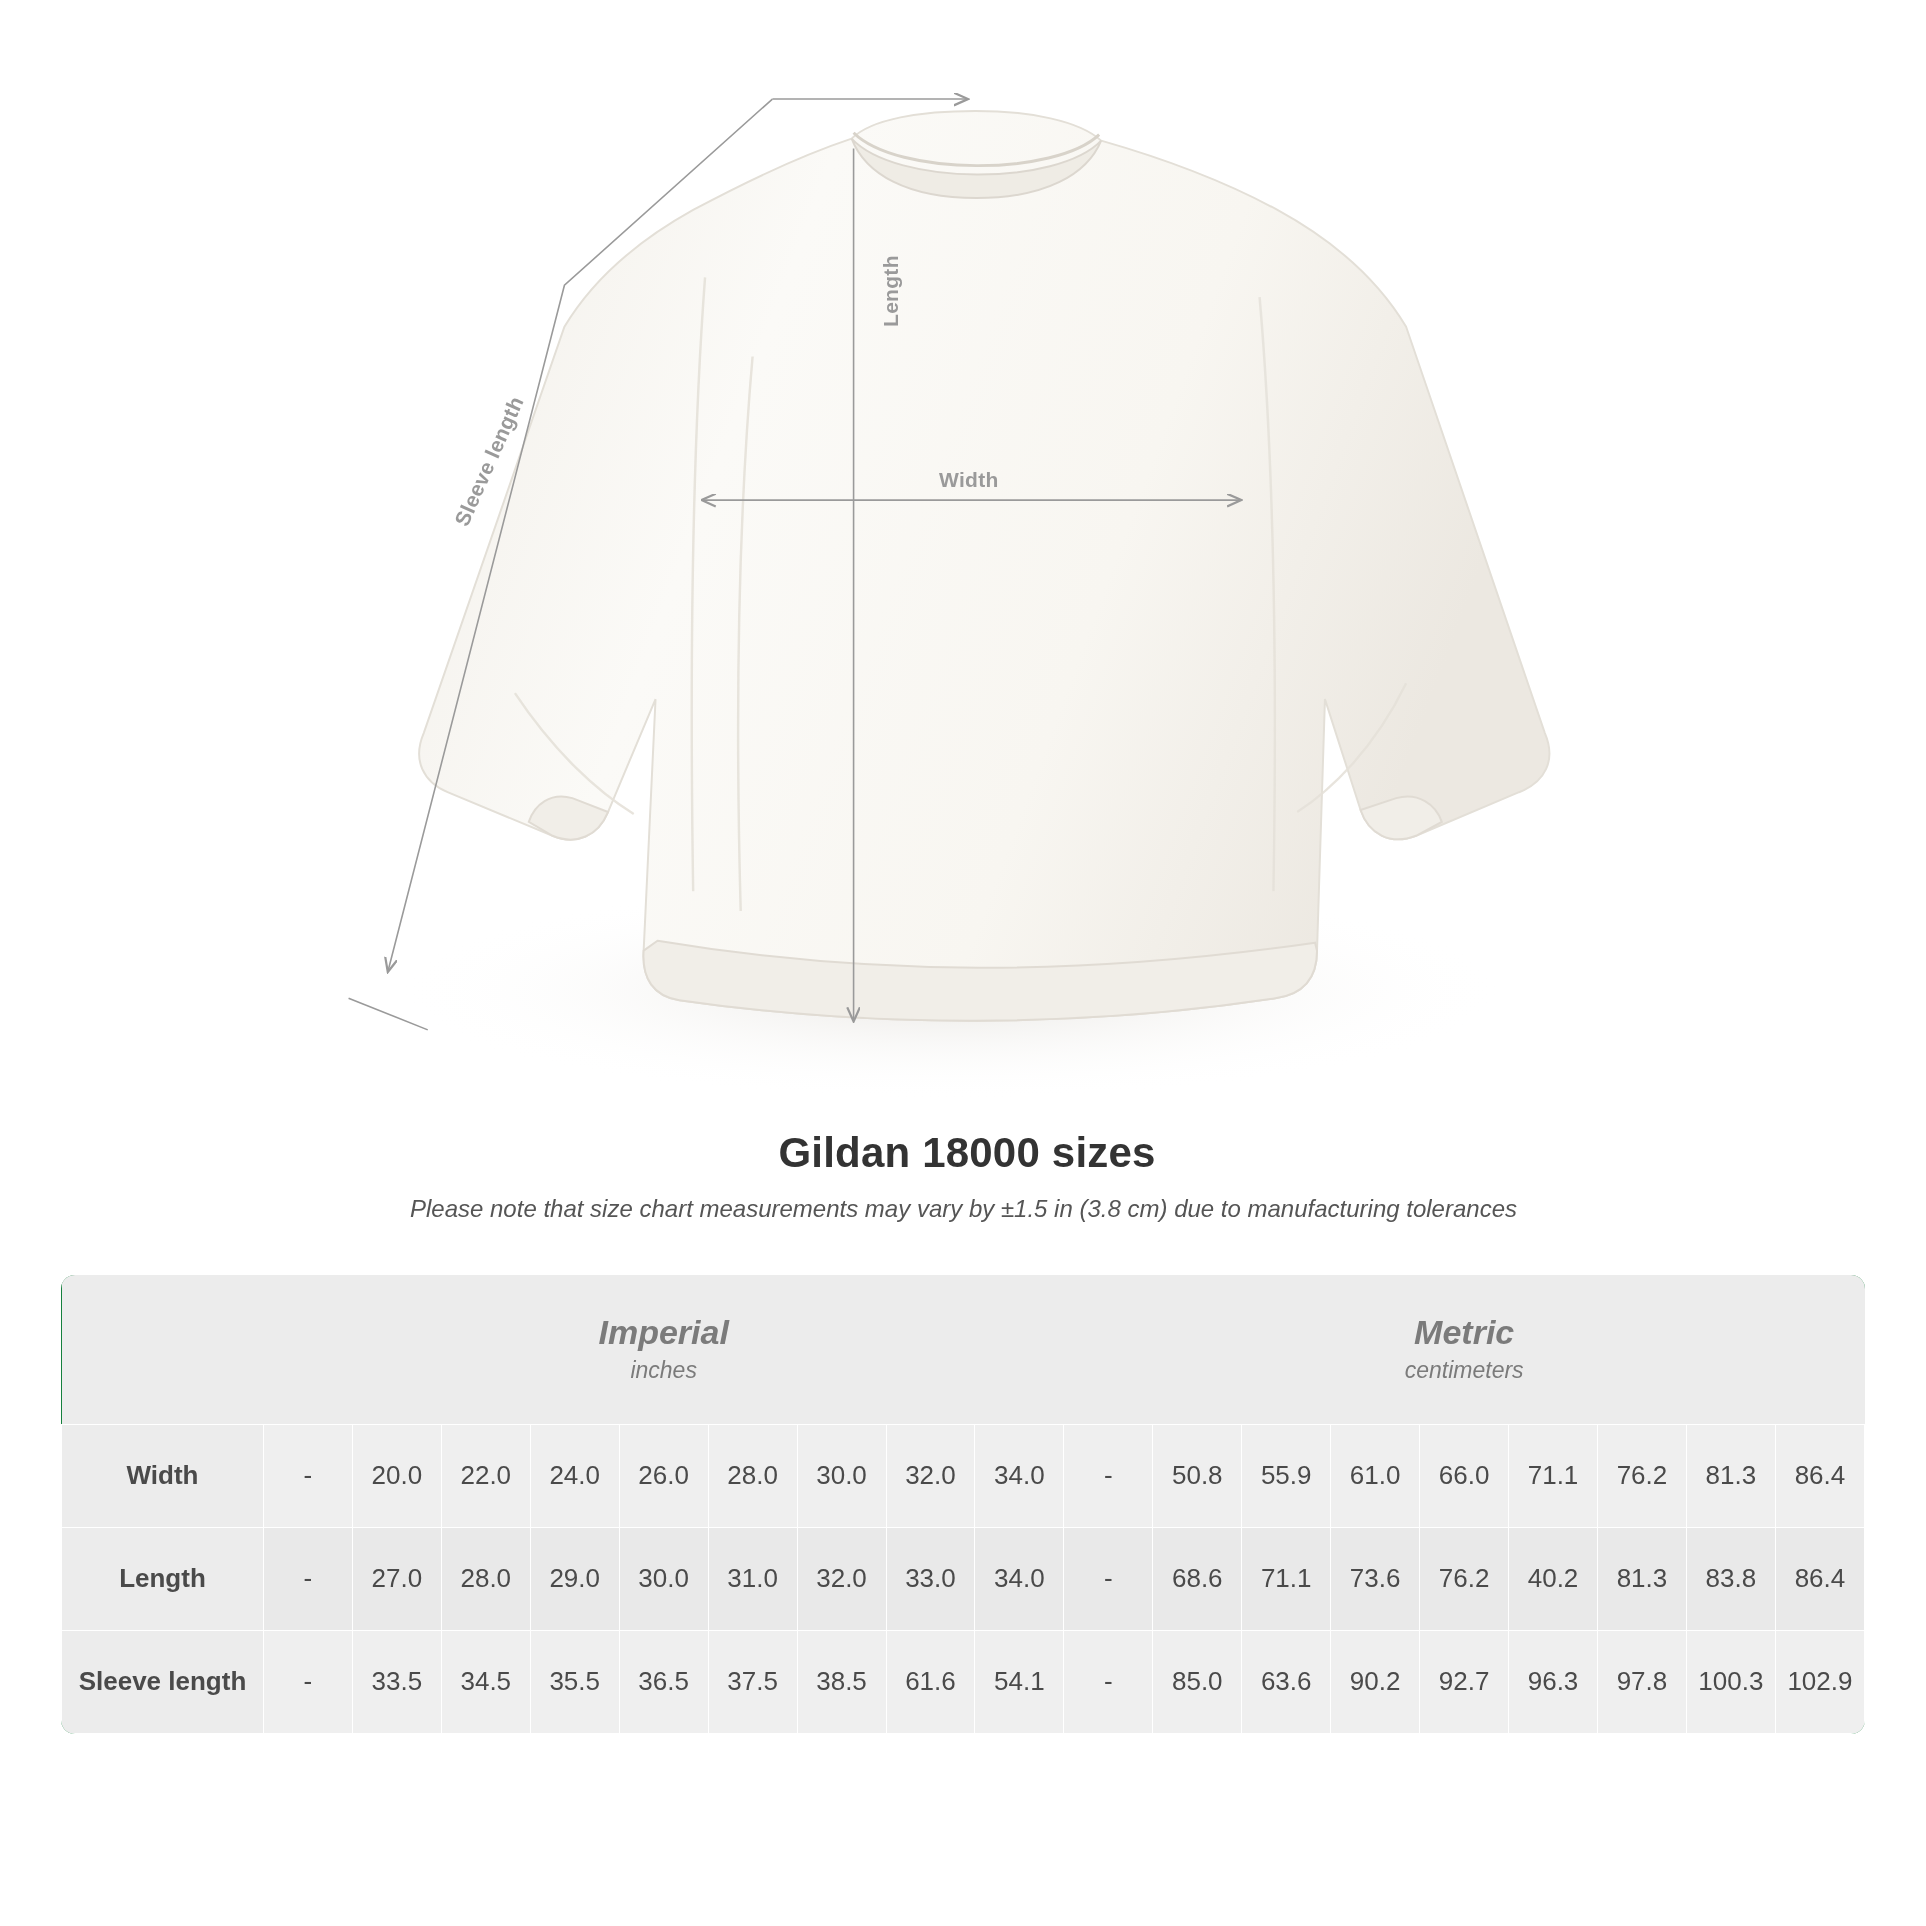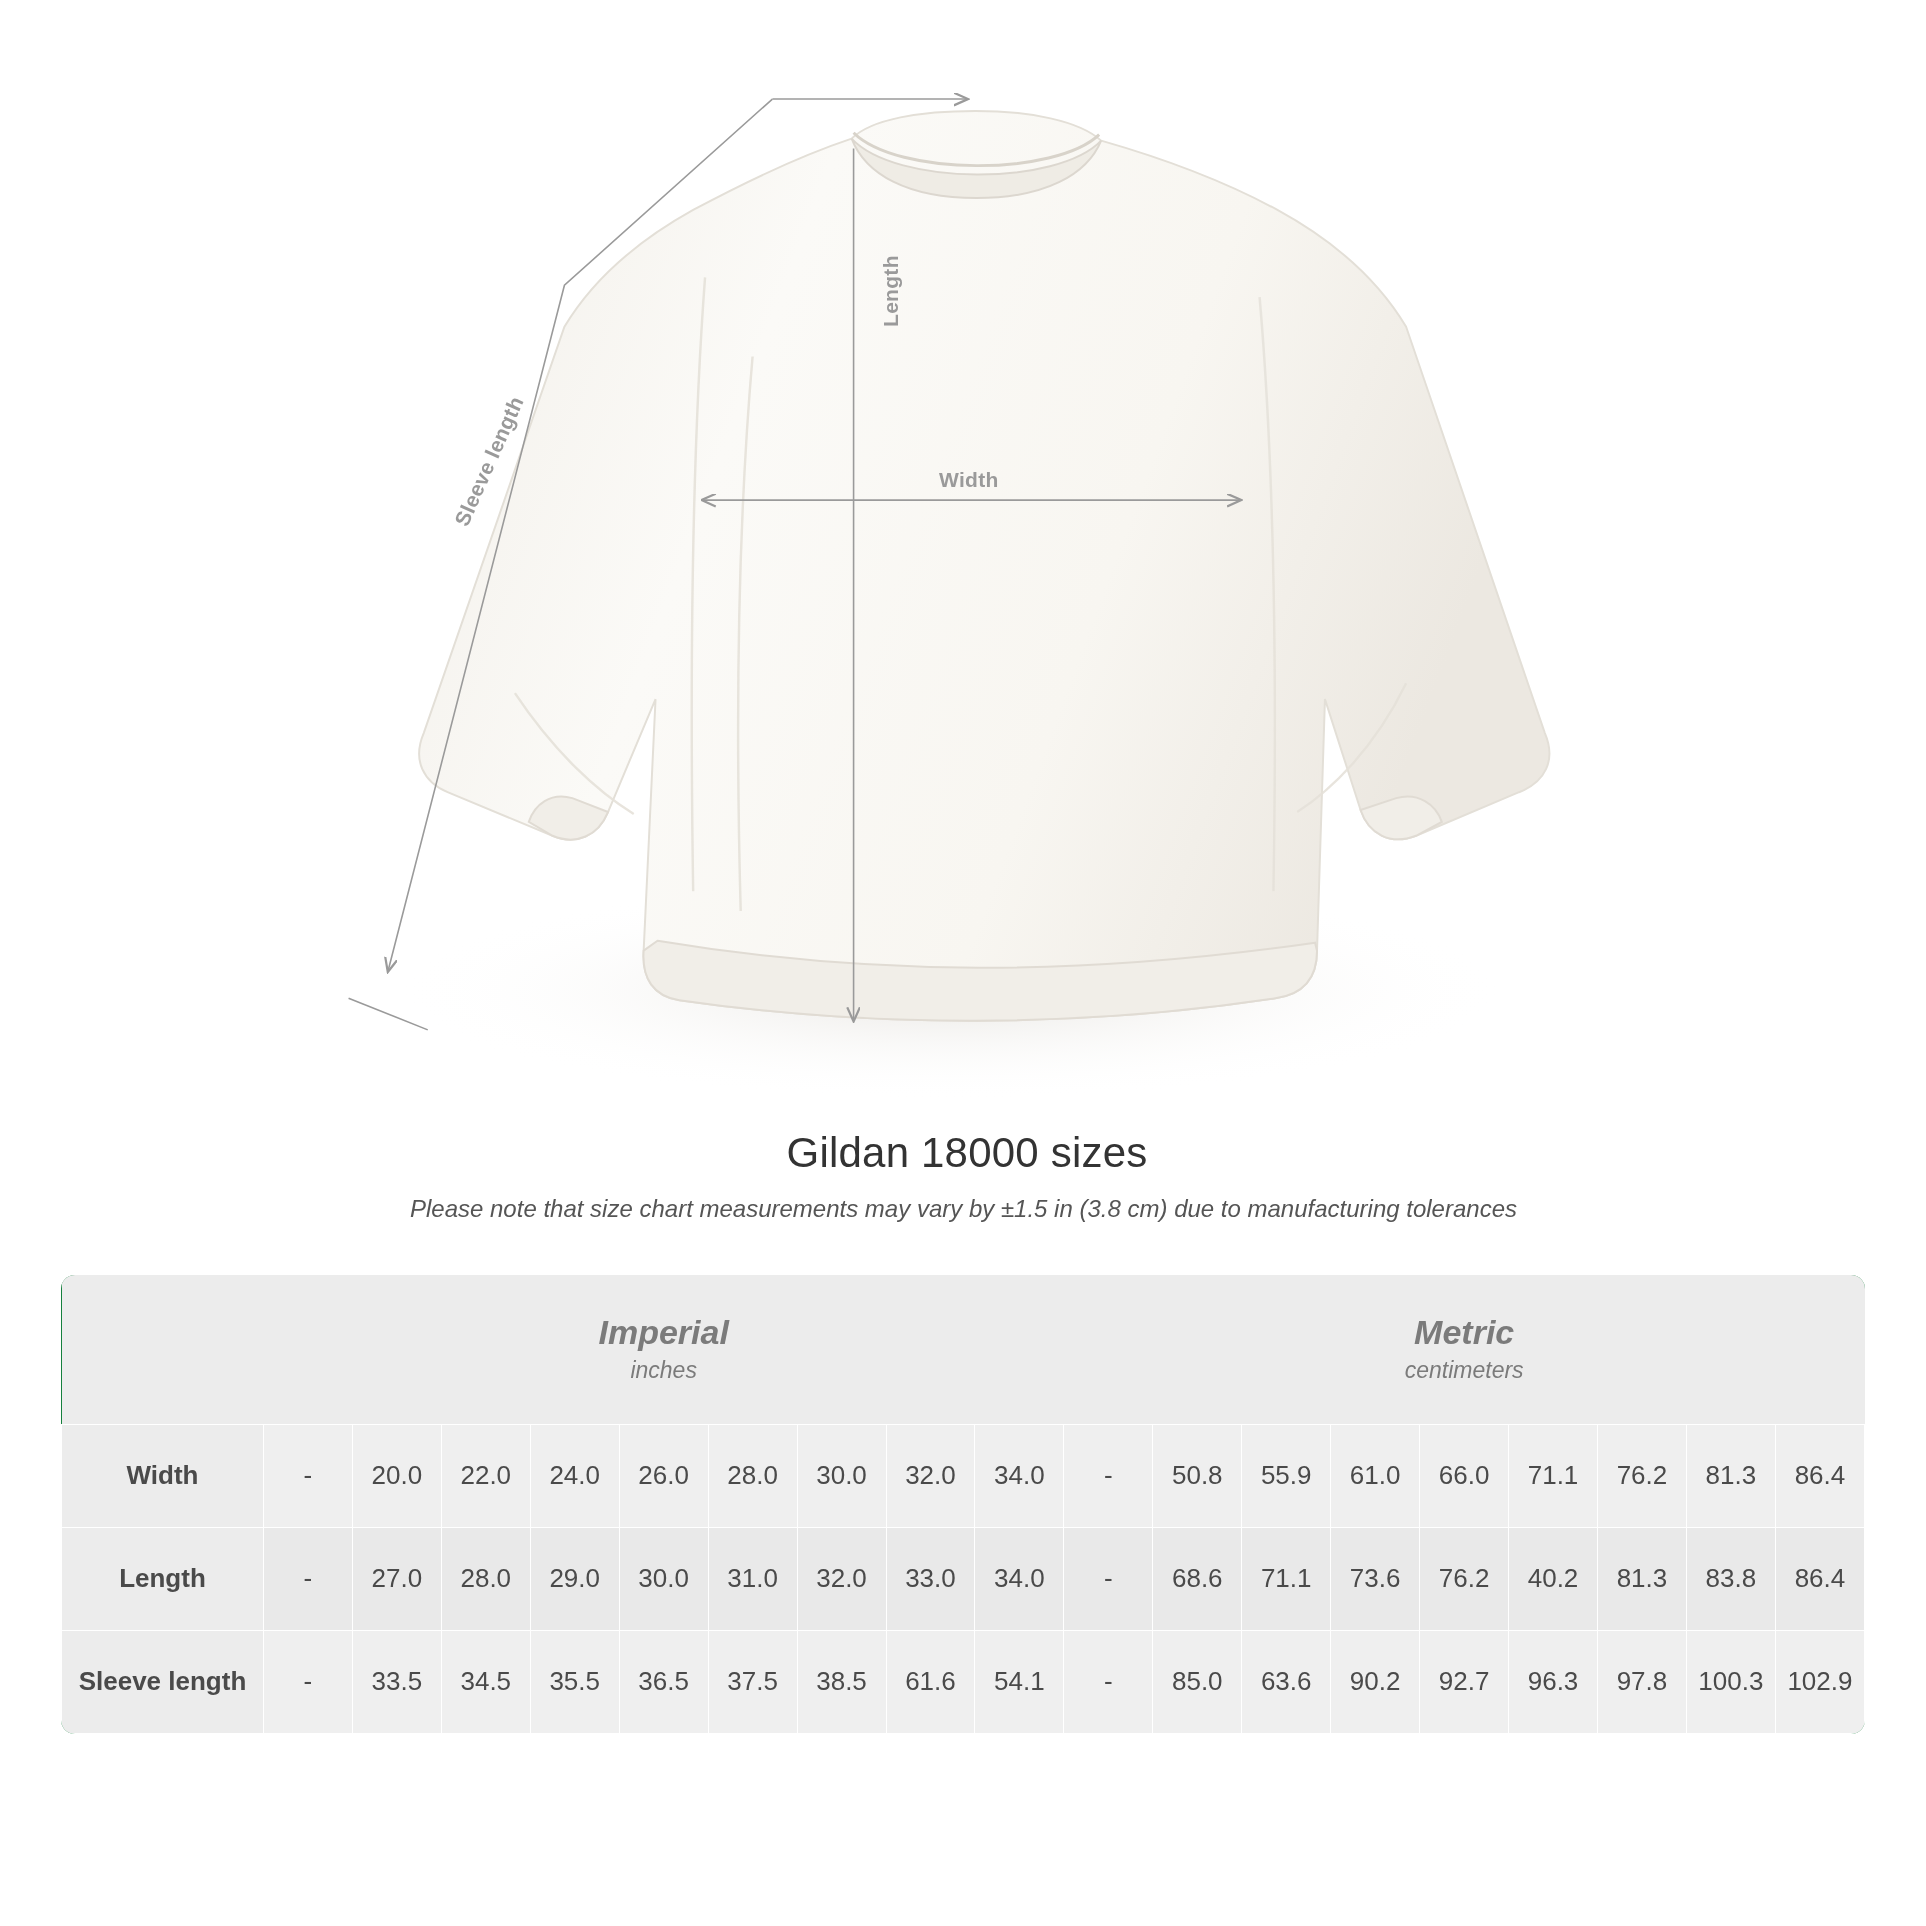--- a/index.html
+++ b/index.html
@@ -58,21 +58,21 @@
   
   #title-block {
     position: absolute;
     left: 0;
     top: 1129px;
     width: 1927px;
     text-align: center;
   }
   #chart-title {
     font-size: 42px;
-    font-weight: normal;
+    font-weight: bold;
     color: #333333;
     margin: 0 0 18px 7px;
     letter-spacing: 0.2px;
   }
   #chart-note {
     font-size: 24px;
     font-style: italic;
     color: #555555;
     margin: 16px;
   }

